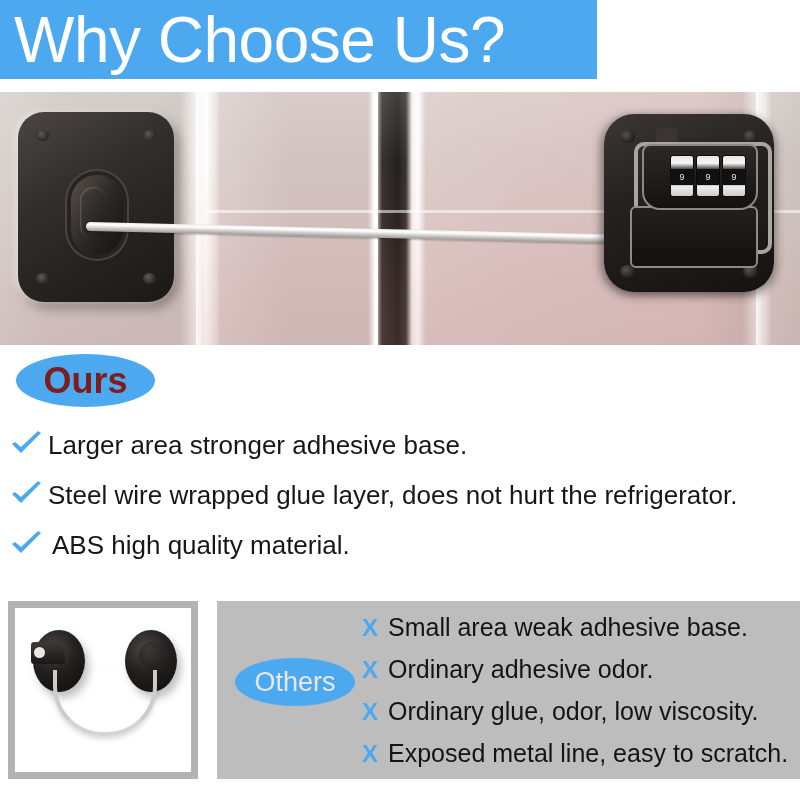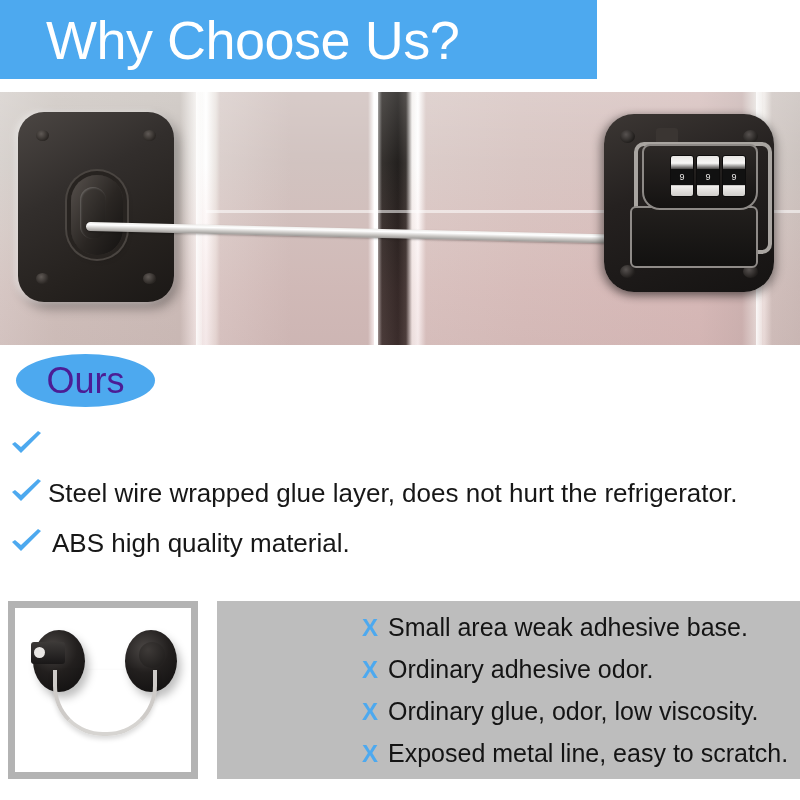--- a/index.html
+++ b/index.html
@@ -12,27 +12,26 @@
   }
 
   
   #header-banner{
     position:absolute;left:0;top:0;width:597px;height:79px;
     background:#4da9ef;
     display:flex;align-items:center;
   }
   #header-title{
     color:#ffffff;
-    font-size:54px;
+    font-size:64px;
     line-height:62px;
     letter-spacing:-0.5px;
     padding-left:14px;
     font-weight:400;
     white-space:nowrap;
-    margin-left:32px;
   }
 
   
   #hero-photo{
     position:absolute;left:0;top:92px;width:800px;height:253px;
     overflow:hidden;
     background:#cfc7c4;
   }
   .fridge-bg{
     position:absolute;inset:0;
@@ -152,21 +151,21 @@
     background:radial-gradient(circle at 40% 35%, #575250, #211e1c 70%);
   }
 
   
   #ours-badge{
     position:absolute;left:16px;top:354px;width:139px;height:53px;
     background:#4da9ef;border-radius:50%;
     display:flex;align-items:center;justify-content:center;
   }
   #ours-badge-label{
-    color:#4c1d95;font-size:36px;line-height:36px;font-weight:400;
+    color:#7f1d1d;font-size:36px;line-height:36px;font-weight:700;
   }
 
   #ours-list{
     position:absolute;left:10px;top:428px;width:790px;
   }
   .ours-item{
     display:flex;align-items:baseline;
     margin-bottom:18px;
   }
   .check-icon{
@@ -301,20 +300,21 @@
 </div>
 
 <div id="ours-list">
 
   <div class="ours-item">
     <span class="check-icon">
       <svg width="34" height="26" viewBox="0 0 34 26">
         <path d="M2 13 L11 22 L31 2 L28 0 L11 16 L5 11 Z" fill="#4da9ef"></path>
       </svg>
     </span>
+    <span class="ours-text">Larger area stronger adhesive base.</span>
   </div>
 
   <div class="ours-item">
     <span class="check-icon">
       <svg width="34" height="26" viewBox="0 0 34 26">
         <path d="M2 13 L11 22 L31 2 L28 0 L11 16 L5 11 Z" fill="#4da9ef"></path>
       </svg>
     </span>
     <span class="ours-text">Steel wire wrapped glue layer, does not hurt the refrigerator.</span>
   </div>
@@ -336,20 +336,23 @@
     <div class="pad" id="pad-right"></div>
     <div id="keyhole-block">
       <div id="keyhole"></div>
     </div>
     <div id="pad-right-knob"></div>
     <div id="others-cable"></div>
   </div>
 </div>
 
 <div id="others-panel">
+  <div id="others-badge">
+    <span id="others-badge-label">Others</span>
+  </div>
 
   <div id="others-list">
 
     <div class="others-item">
       <span class="x-icon">X</span>
       <span class="others-text">Small area weak adhesive base.</span>
     </div>
 
     <div class="others-item">
       <span class="x-icon">X</span>

